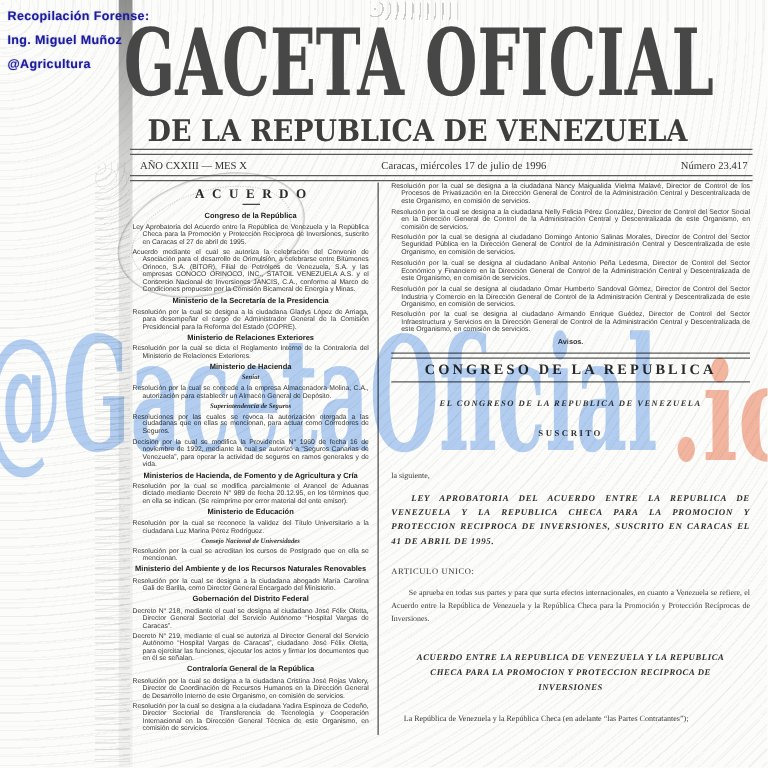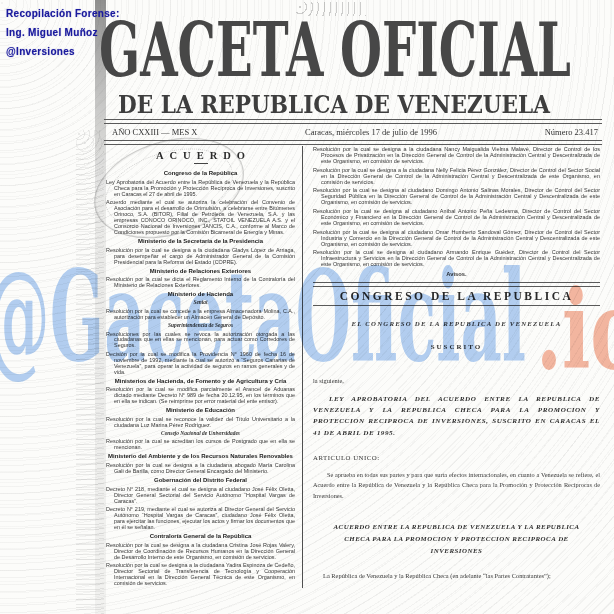--- a/index.html
+++ b/index.html
@@ -133,21 +133,21 @@
 <div class="margin-noise"></div>
 <div class="noise-topright"></div>
 
 <div class="seal">
   <div class="seal-inner"></div>
 </div>
 
 <div class="annotation">
   <div>Recopilación Forense:</div>
   <div>Ing. Miguel Muñoz</div>
-  <div>@Inversiones</div>
+  <div>@Agricultura</div>
 </div>
 
 <svg class="masthead-title-svg" width="486" height="72">
   <text class="mast-text" x="243" y="60" font-size="74" text-anchor="middle" textLength="472" lengthAdjust="spacingAndGlyphs">GACETA OFICIAL</text>
 </svg>
 
 <svg class="masthead-sub-svg" width="452" height="28">
   <text class="mast-sub" x="226" y="21" font-size="24" text-anchor="middle" textLength="432" lengthAdjust="spacingAndGlyphs">DE LA REPUBLICA DE VENEZUELA</text>
 </svg>
 

